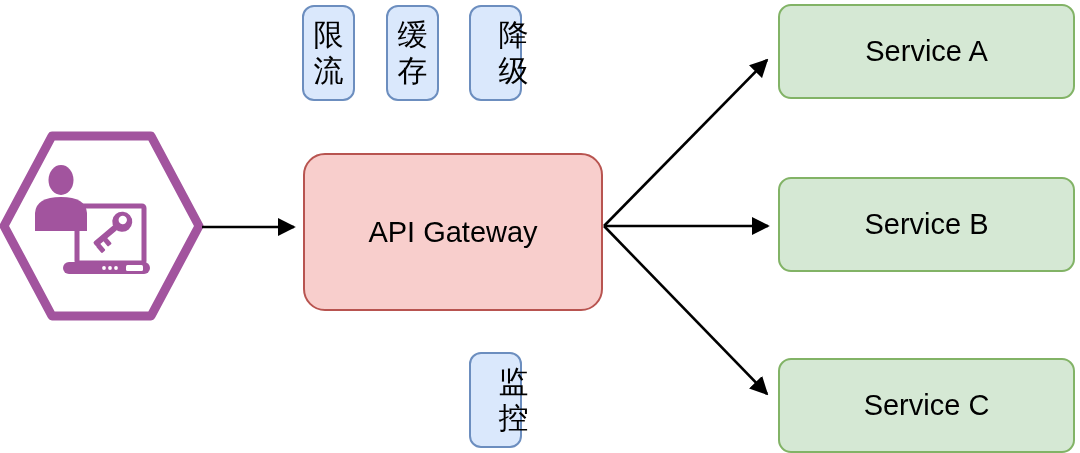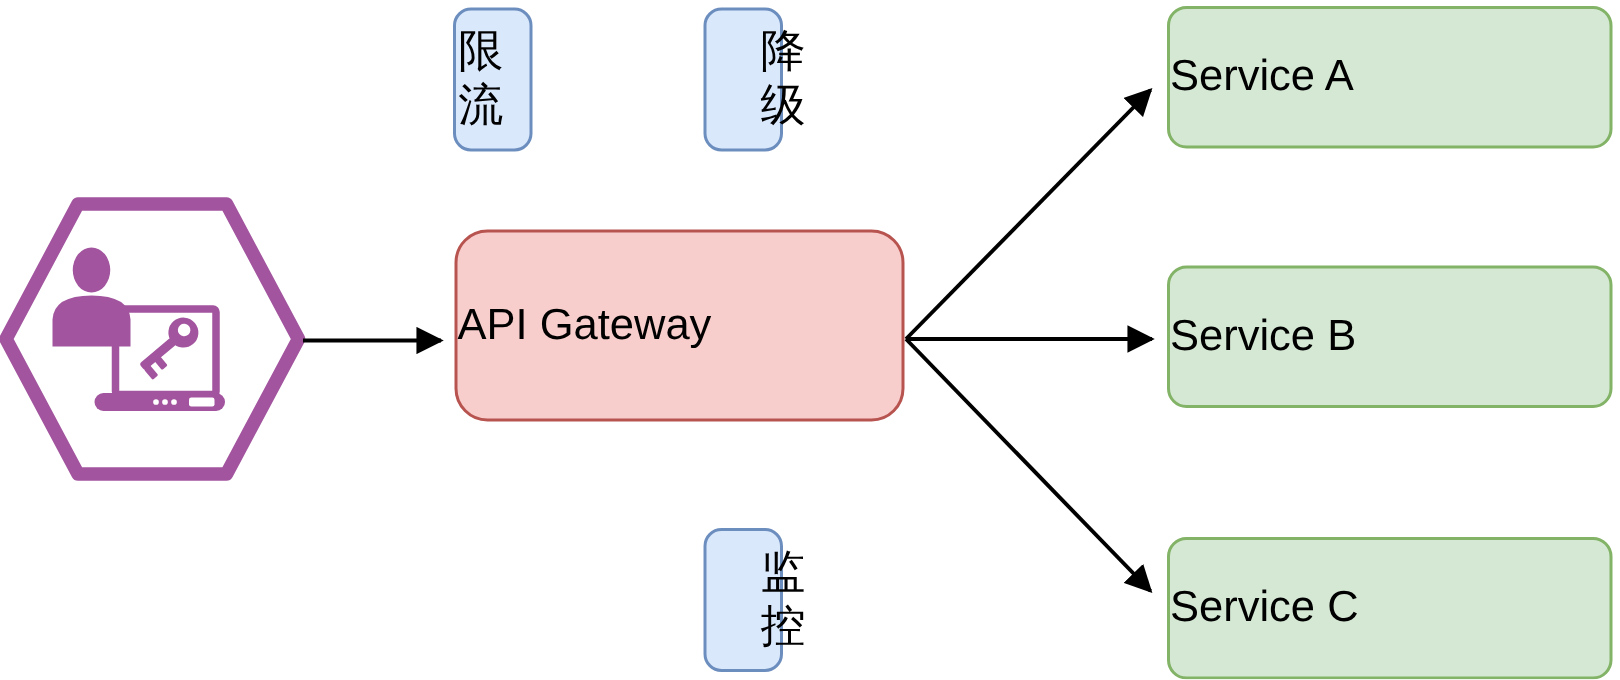--- a/index.html
+++ b/index.html
@@ -15,21 +15,21 @@
   .overlay {
     position: absolute;
     left: 0; top: 0;
     width: 1080px; height: 453px;
   }
   .node {
     position: absolute;
     box-sizing: border-box;
     display: flex;
     align-items: center;
-    justify-content: flex-start;
+    justify-content: center;
     text-align: center;
   }
   .feature {
     width: 53px;
     height: 96px;
     background: #dae8fc;
     border: 2.5px solid #6c8ebf;
     border-radius: 12px;
     font-size: 30px;
     line-height: 36px;
@@ -42,21 +42,21 @@
   .feature.row-top { top: 5px; }
   .feature.row-bottom { top: 352px; }
   .f-c1 { left: 302px; }
   .f-c2 { left: 386px; }
   .f-c3 { left: 469px; padding-left: 36px; }
   .f-c4 { left: 553px; }
   .gateway {
     left: 303px;
     top: 153px;
     width: 300px;
-    height: 128px;
+    height: 158px;
     background: #f8cecc;
     border: 2.5px solid #b85450;
     border-radius: 22px;
     font-size: 29px;
   }
   .service {
     left: 778px;
     width: 297px;
     height: 95px;
     background: #d5e8d4;
@@ -107,20 +107,23 @@
 
     <line x1="202" y1="227" x2="294" y2="227" stroke="#000000" stroke-width="2.6" marker-end="url(#arrowhead)"></line>
     <line x1="604" y1="226" x2="767" y2="60" stroke="#000000" stroke-width="2.6" marker-end="url(#arrowhead)"></line>
     <line x1="604" y1="226" x2="768" y2="226" stroke="#000000" stroke-width="2.6" marker-end="url(#arrowhead)"></line>
     <line x1="604" y1="226" x2="767" y2="394" stroke="#000000" stroke-width="2.6" marker-end="url(#arrowhead)"></line>
   </svg>
 
   <div class="node feature row-top f-c1">
     <span class="stack">限流</span>
   </div>
+  <div class="node feature row-top f-c2">
+    <span class="stack">缓存</span>
+  </div>
   <div class="node feature row-top f-c3">
     <span class="stack">降级</span>
   </div>
 
   <div class="node gateway">
     <span>API Gateway</span>
   </div>
 
   <div class="node service svc-a">
     <span>Service A</span>

